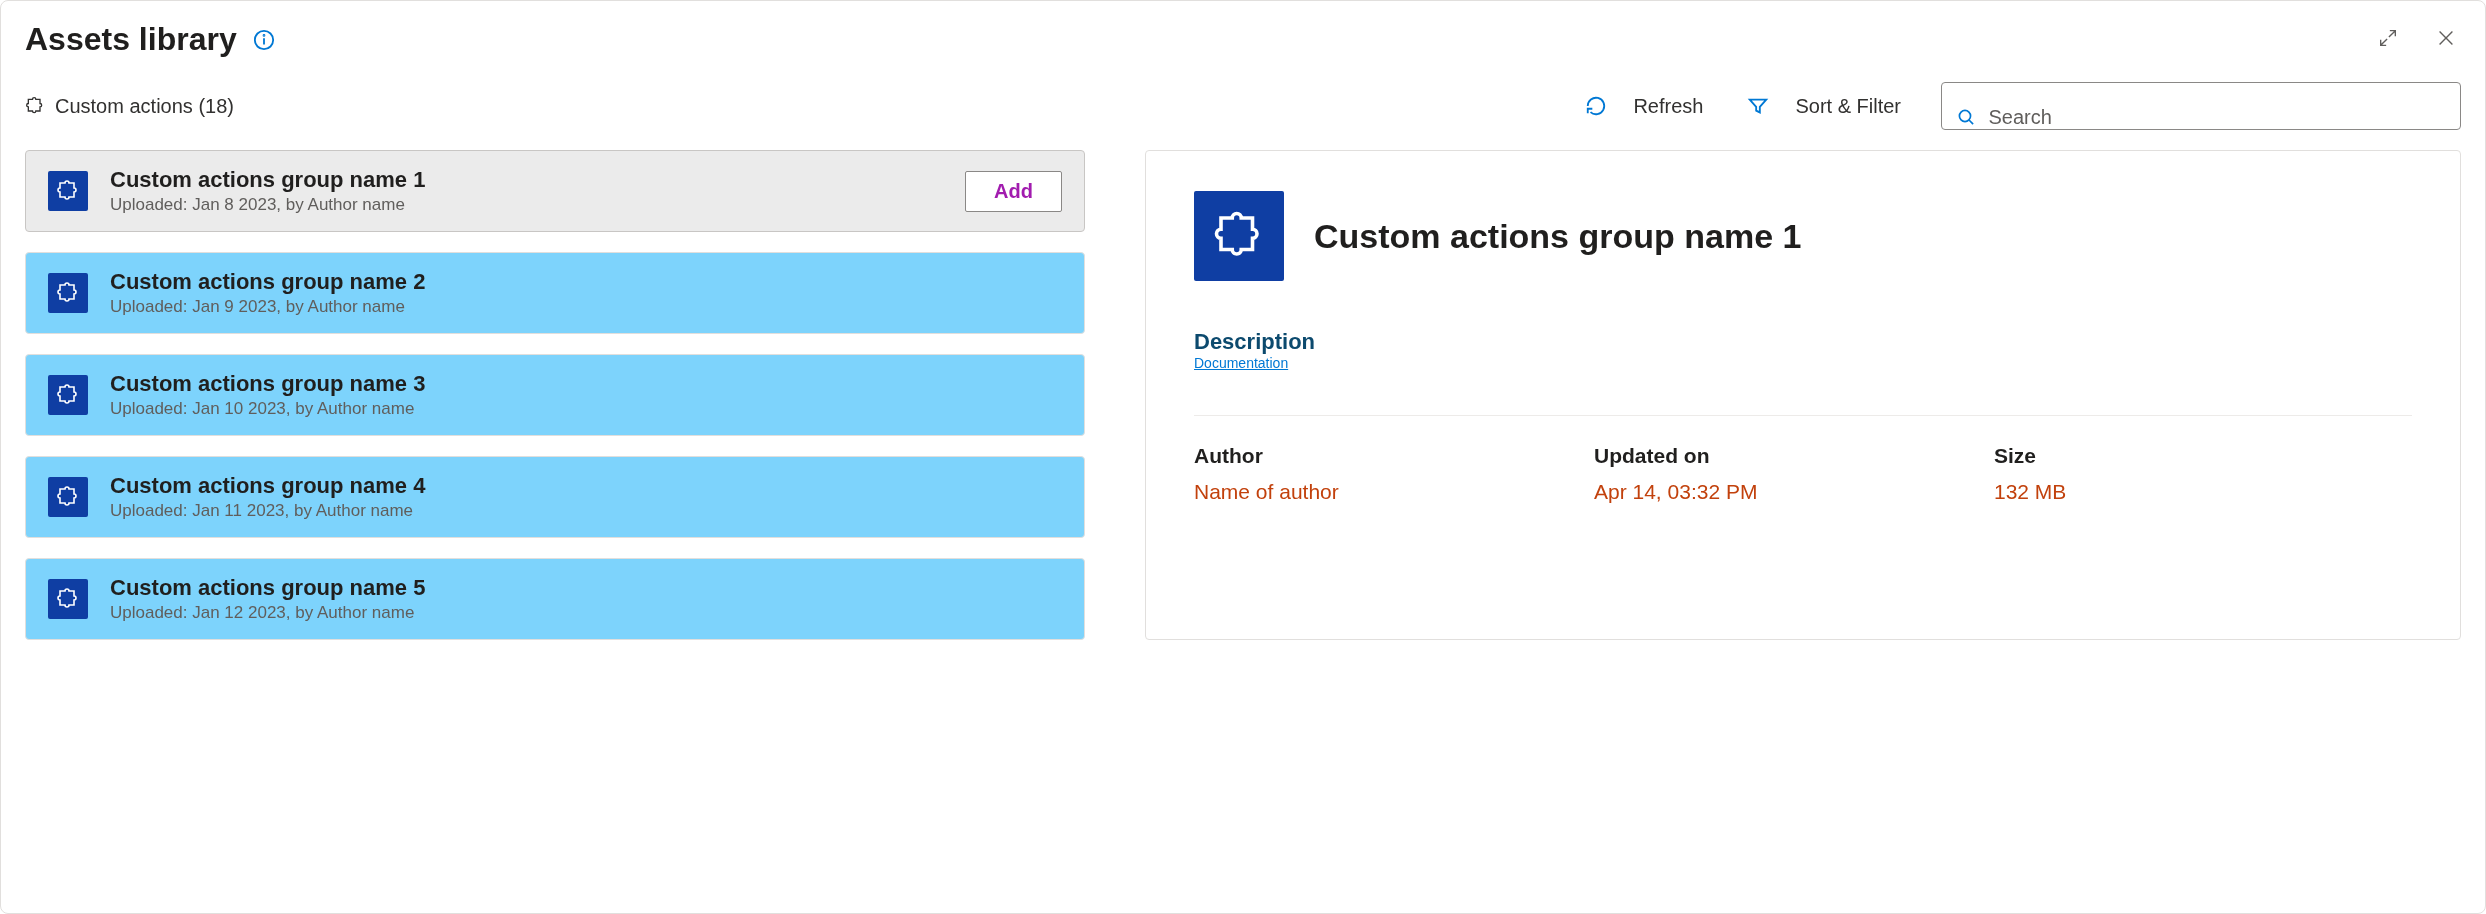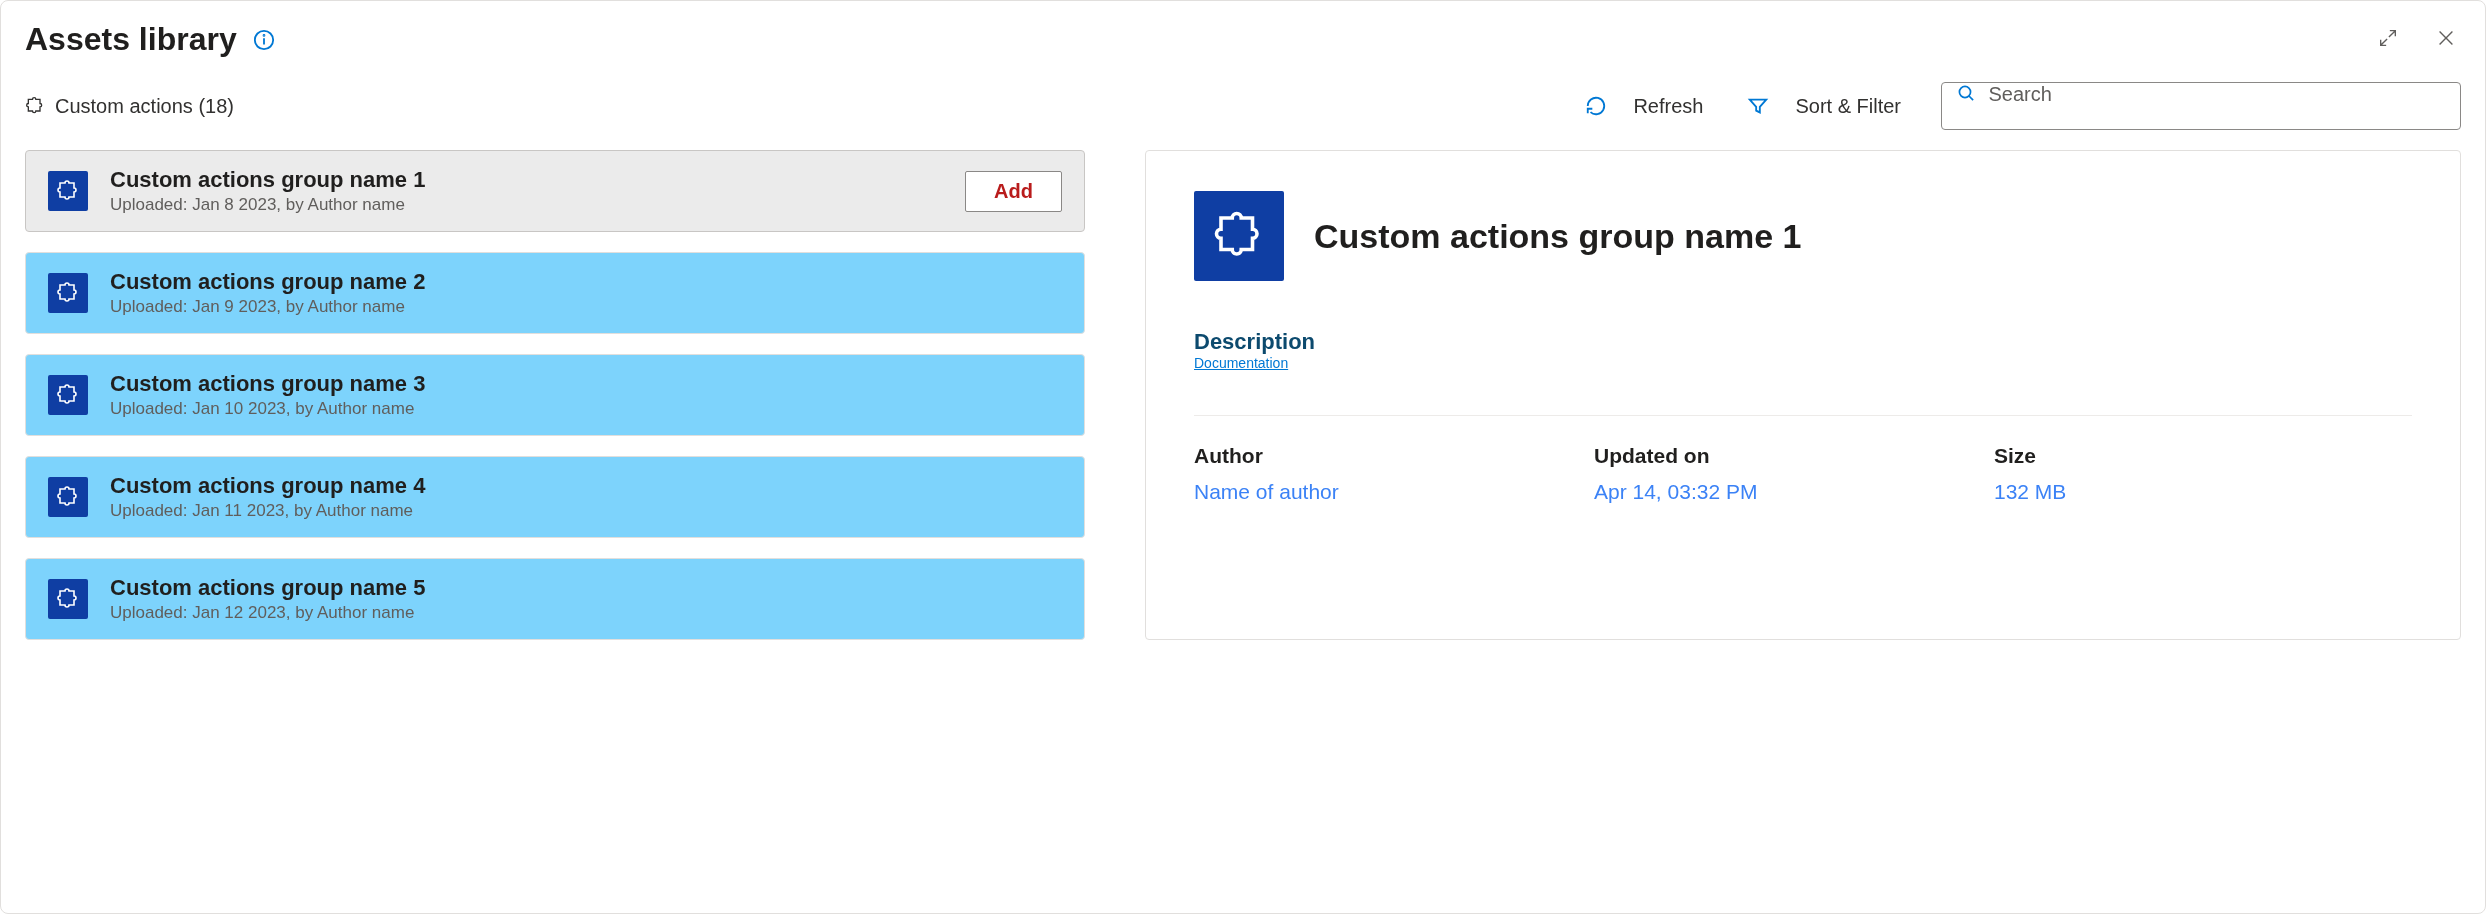--- a/index.html
+++ b/index.html
@@ -102,21 +102,21 @@
       padding: 6px 4px;
     }
     .cmd-btn .cmd-icon {
       color: #0078d4;
       width: 22px;
       height: 22px;
       display: inline-flex;
     }
     .search-wrap {
       display: flex;
-      align-items: flex-start;
+      align-items: flex-end;
       border: 1px solid #8a8886;
       border-radius: 4px;
       width: 520px;
       height: 48px;
       padding: 0 14px;
       gap: 12px;
     }
     .search-wrap .search-icon {
       color: #0078d4;
       width: 22px;
@@ -186,21 +186,21 @@
       color: #605e5c;
     }
     .add-btn {
       border: 1px solid #8a8886;
       background: #fff;
       font-size: 20px;
       font-weight: 600;
       padding: 8px 28px;
       border-radius: 2px;
       cursor: pointer;
-      color: #b91c1c;
+      color: #a21caf;
     }
     
     .detail-col {
       flex: 1;
       border: 1px solid #e1dfdd;
       border-radius: 4px;
       padding: 40px 48px;
       background: #fff;
     }
     .detail-header {
@@ -258,21 +258,21 @@
       width: 400px;
     }
     .meta-label {
       font-size: 21px;
       font-weight: 600;
       color: #201f1e;
       margin-bottom: 12px;
     }
     .meta-value {
       font-size: 21px;
-      color: #3b82f6;
+      color: #c2410c;
     }
   </style>
 </head>
 <body>
 
 <div class="panel">
 
   <div class="header">
     <div class="header-left">
       <h1 class="page-title">Assets library</h1>

